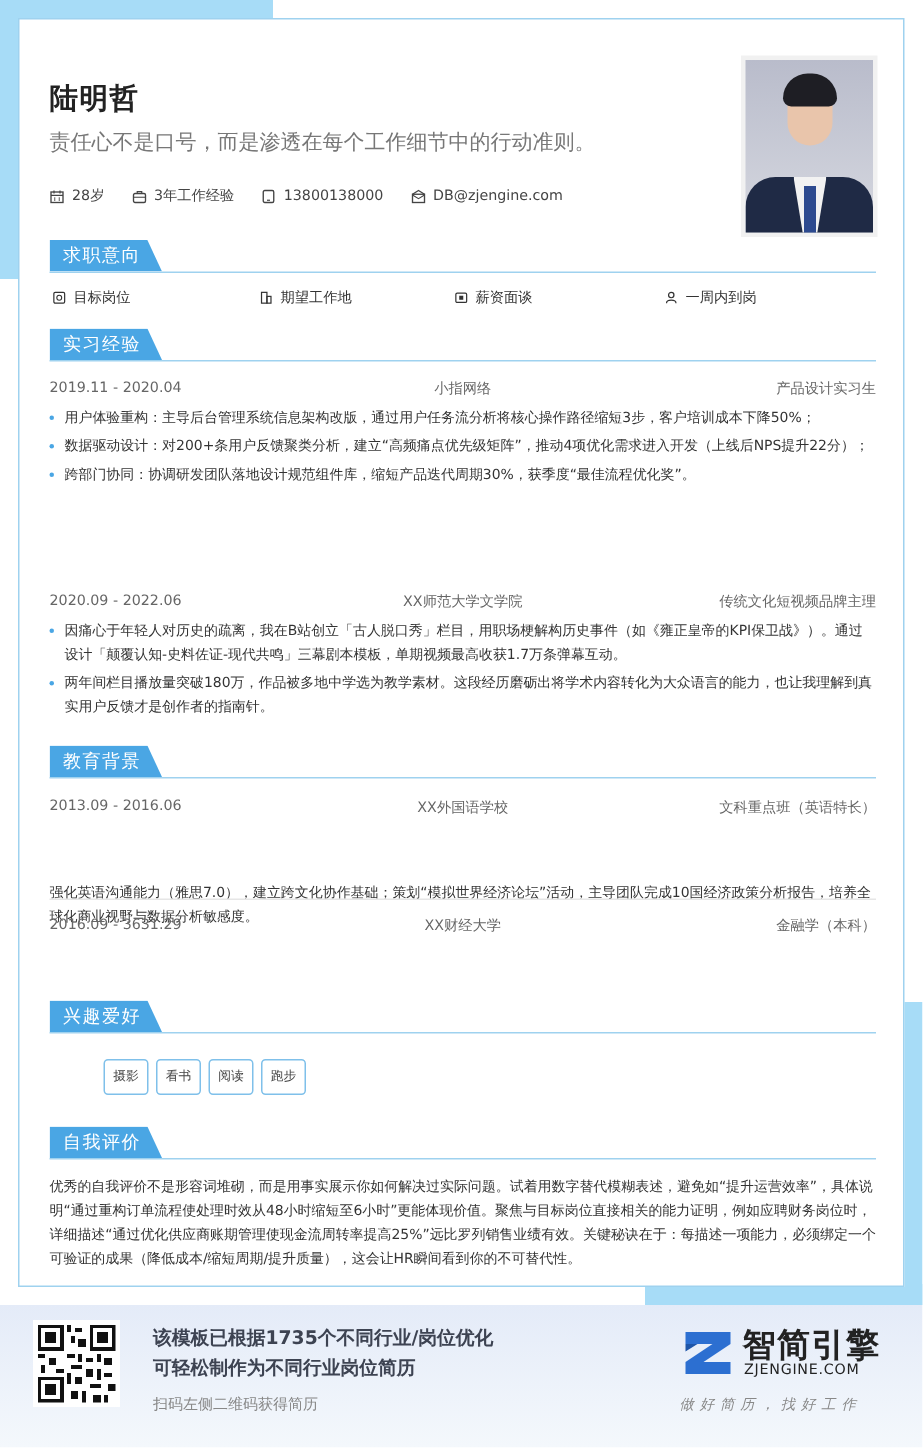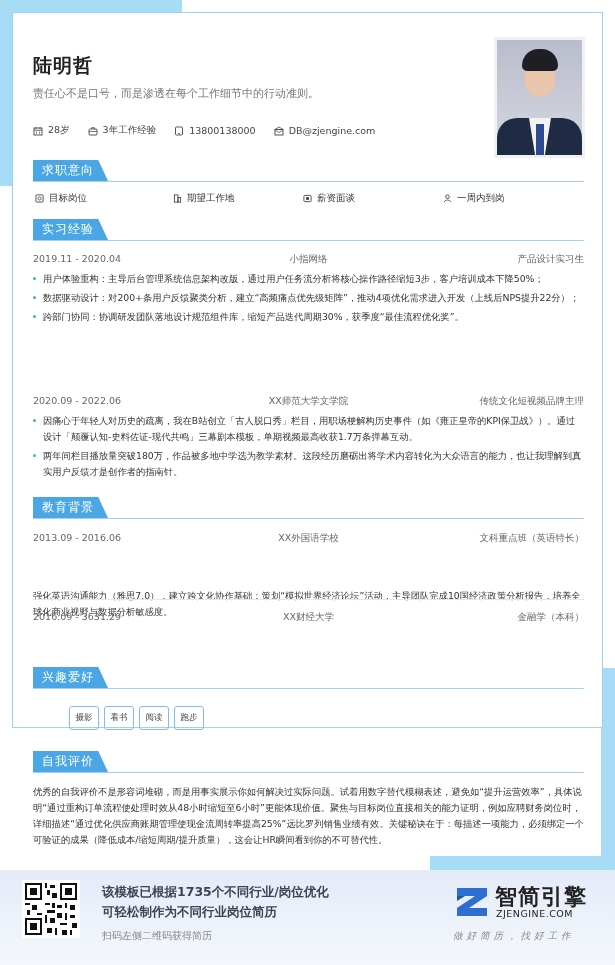--- a/index.html
+++ b/index.html
@@ -5,27 +5,27 @@
   * { box-sizing: border-box; margin: 0; padding: 0; }
   html, body { width: 615px; height: 965px; overflow: hidden; background: #ffffff; }
   body { position: relative; font-family: "DejaVu Sans", "Liberation Sans", sans-serif; color: #333; }
 
   .deco-tl-top { position: absolute; left: 0; top: 0; width: 182px; height: 14px; background: #a7dcf7; }
   .deco-tl-left { position: absolute; left: 0; top: 0; width: 14px; height: 186px; background: #a7dcf7; }
   .deco-br-right { position: absolute; right: 0; top: 668px; width: 14px; height: 202px; background: #a7dcf7; }
   .deco-br-bottom { position: absolute; right: 0; top: 856px; width: 185px; height: 14px; background: #a7dcf7; }
 
   .card {
-    position: absolute; left: 12px; top: 12px; width: 591px; height: 716px;
+    position: absolute; left: 12px; top: 12px; width: 591px; height: 846px;
     background: #fff; border: 1px solid #9fd2ef;
   }
 
   .header { position: absolute; left: 20px; top: 0; width: 555px; height: 140px; }
   .name { position: absolute; left: 0; top: 40px; font-size: 19px; font-weight: bold; color: #222; letter-spacing: 1px; }
-  .motto { position: absolute; left: 0; top: 73px; font-size: 11px; color: #777; }
+  .motto { position: absolute; left: 0; top: 73px; font-size: 14px; color: #777; }
   .info-row { position: absolute; left: 0; top: 111px; display: flex; align-items: center; font-size: 9.5px; color: #444; }
   .info-item { display: flex; align-items: center; margin-right: 18px; }
   .info-item svg { width: 10px; height: 10px; margin-right: 5px; }
 
   .photo {
     position: absolute; left: 481px; top: 24px; width: 91px; height: 121px;
     background: #f1f1f1; padding: 3px;
   }
   .photo-inner { width: 100%; height: 100%; background: linear-gradient(#b9bccb, #d6d8e0); position: relative; overflow: hidden; }
   .photo-inner .hair { position: absolute; left: 25px; top: 9px; width: 36px; height: 22px; background: #1e1e24; border-radius: 18px 18px 6px 6px; }

